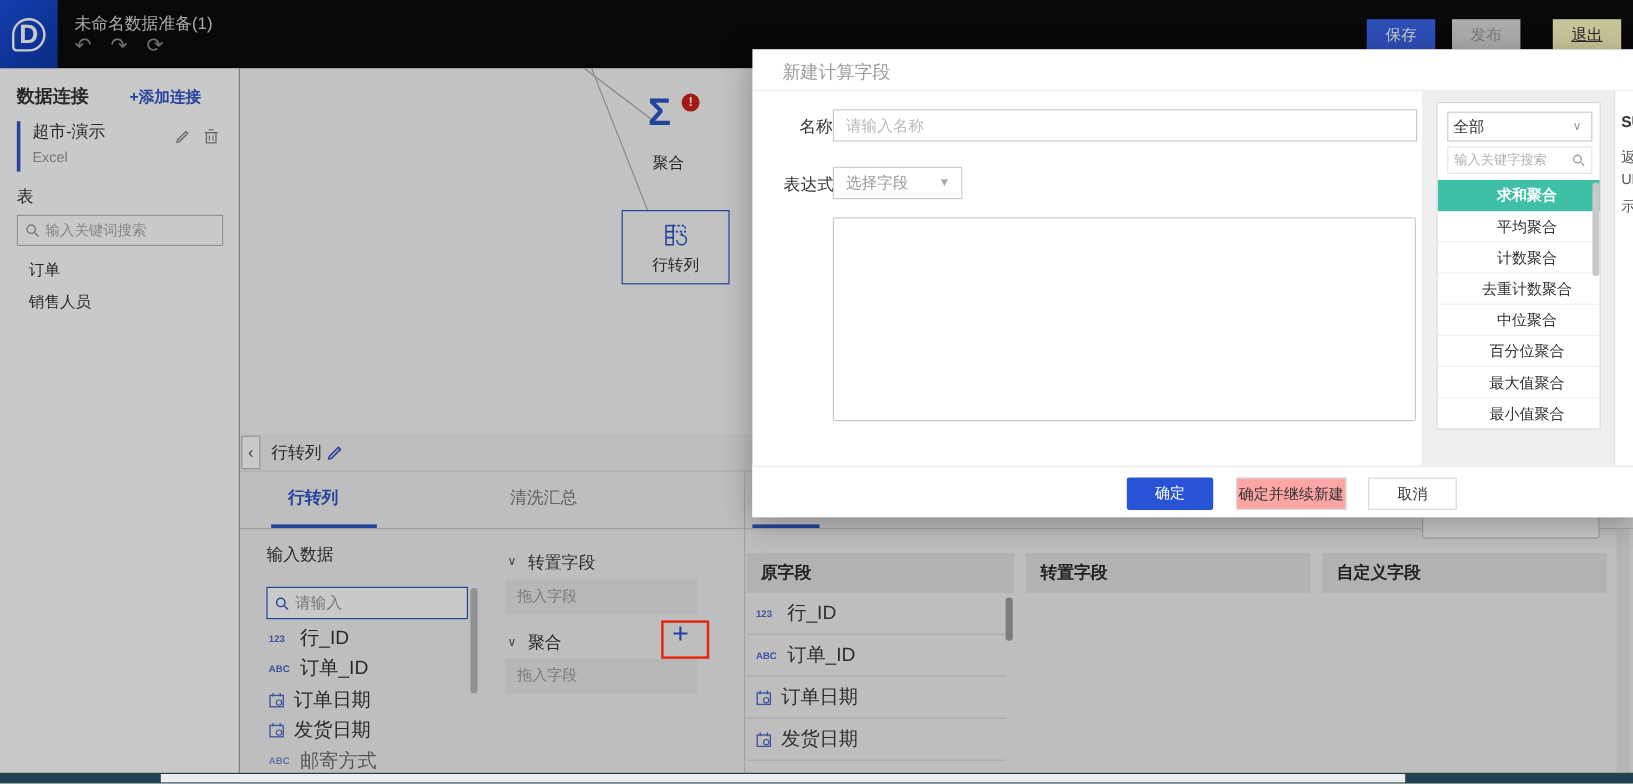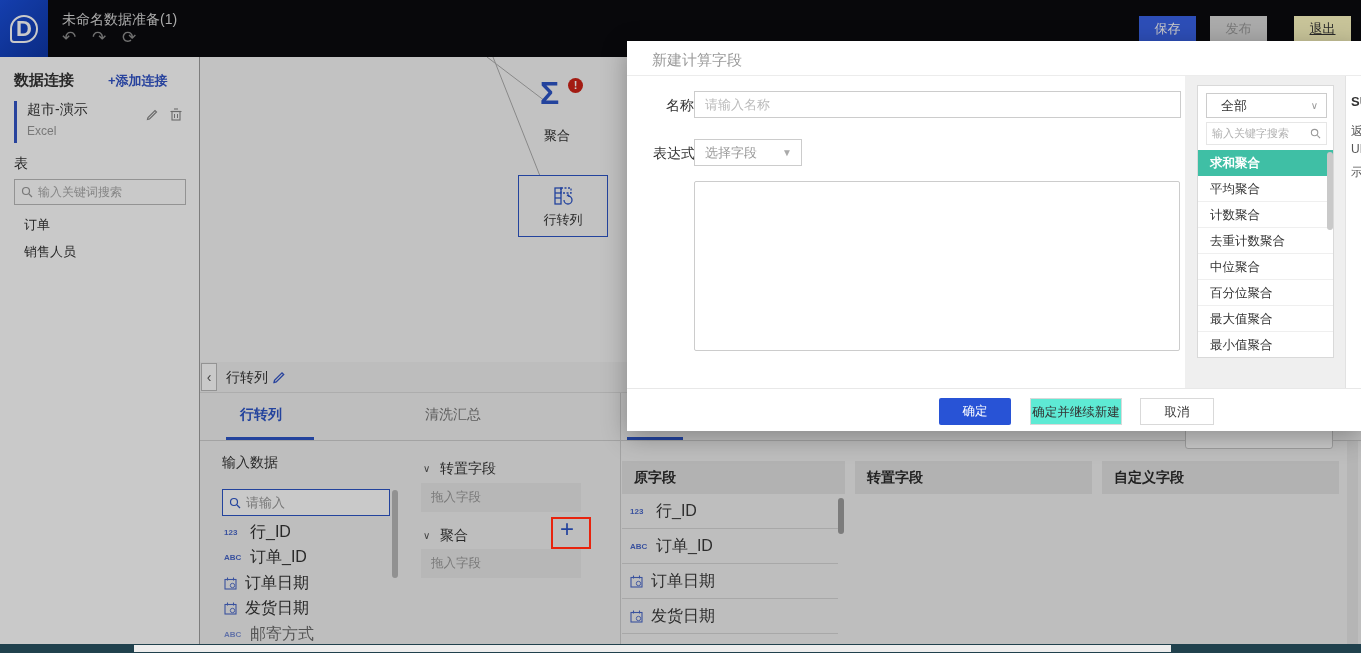--- a/index.html
+++ b/index.html
@@ -85,36 +85,36 @@
   .m-label { font-size:14px; color:#333; }
   .m-input { left:67px; top:50px; width:487px; height:27px; border:1px solid #ccc; background:#fff;
              font-size:13px; color:#bbb; line-height:25px; padding-left:10px; }
   .m-select { left:67px; top:98px; width:108px; height:27px; border:1px solid #ccc; background:#fff;
               font-size:13px; color:#999; line-height:25px; padding-left:10px; cursor:pointer; }
   .m-select .caret { position:absolute; right:9px; top:0; color:#aaa; font-size:10px; line-height:25px; }
   .m-textarea { left:67px; top:140px; width:486px; height:170px; border:1px solid #ccc; border-radius:2px; background:#fff; }
   .m-rightbg { left:558px; top:35px; width:176px; height:312px; background:#efefef; }
   .agg-box { left:570px; top:44px; width:137px; height:273px; background:#fff; border:1px solid #d9d9d9; overflow:hidden; }
   .agg-dd { left:8px; top:7px; width:121px; height:25px; border:1px solid #ccc; font-size:13px; color:#333;
-            line-height:23px; padding-left:14px; cursor:pointer; }
+            line-height:23px; padding-left:4px; cursor:pointer; }
   .agg-dd .caret { position:absolute; right:8px; top:0; color:#999; font-size:10px; line-height:23px; }
   .agg-search { left:8px; top:36px; width:121px; height:23px; border:1px solid #e6e6e6; display:flex;
                 align-items:center; padding:0 5px; justify-content:space-between; }
   .agg-search span { font-size:11px; color:#b0b0b0; }
-  .agg-list { left:0; top:64px; width:137px; }
+  .agg-list { left:0; top:64px; width:137px;text-align:center; }
   .agg-item { height:26px; line-height:26px; padding-left:12px; font-size:12.5px; color:#333;
               border-bottom:1px solid #efefef; cursor:pointer; }
   .agg-item.sel { background:#3fbfa5; color:#fff; font-weight:bold; border-bottom:none; }
   .desc-panel { left:718px; top:35px; width:90px; height:312px; background:#fff; border-left:1px solid #e2e2e2;
                 padding:18px 0 0 5px; }
   .desc-panel div { white-space:nowrap; }
   .m-footer { left:0; top:347px; width:734px; height:43px; background:#fff; border-top:1px solid #e8e8e8; }
   .m-btn { top:9px; height:27px; font-size:12.5px; text-align:center; line-height:27px; cursor:pointer; }
   .m-ok { left:312px; width:72px; background:#2853d6; color:#fff; border-radius:2px; }
-  .m-okc { left:403px; width:92px; background:#5eead4; border:1px solid #d9d9d9; color:#333; }
+  .m-okc { left:403px; width:92px; background:#fca5a5; border:1px solid #d9d9d9; color:#333; }
   .m-cancel { left:513px; width:74px; background:#fff; border:1px solid #d9d9d9; color:#333; }
 
   
   .red-box { left:551px; top:517px; width:40px; height:32px; border:2px solid #e8230d; z-index:40; }
   .bottom-bar { left:0; top:644px; width:1361px; height:9px; background:#20414d; z-index:30; }
   .bottom-bar-light { left:134px; top:1px; width:1037px; height:7px; background:#ededed; }
   .right-scroll { left:1347px; top:441px; width:11px; height:204px; background:#e6e6e6; z-index:1; }
 </style>
 </head>
 <body>

